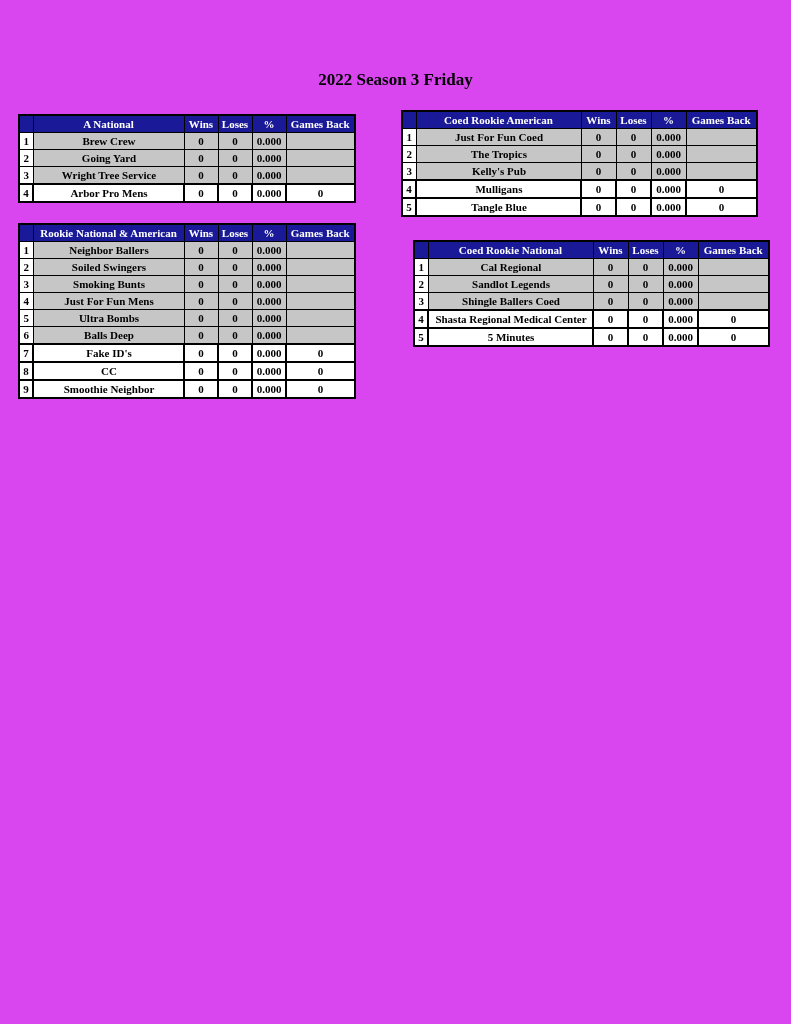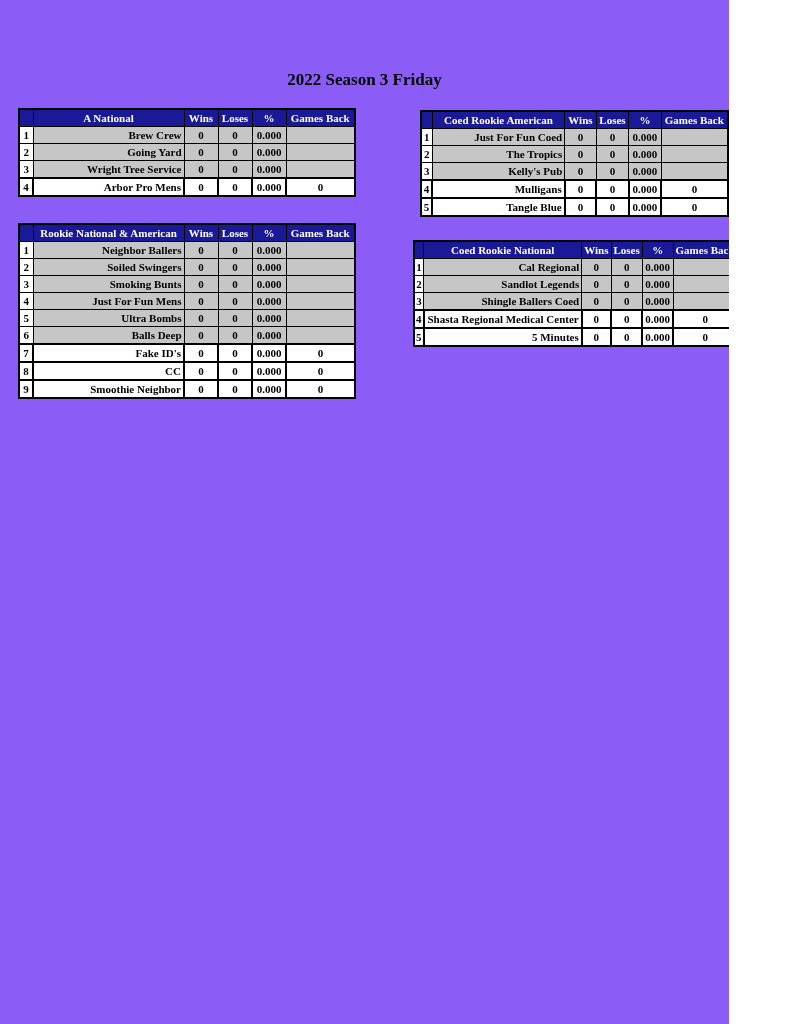--- a/index.html
+++ b/index.html
@@ -2,23 +2,23 @@
 <html style="--header-bg: #1a1a99; --header-text: #ffffff; --row-bg: #c6c6c6; --highlight-bg: #ffffff; --num-bg: #ffffff; --border: #000000;"><head>
 <meta charset="utf-8">
 <style>
   html, body {
     margin: 0;
     padding: 0;
     background: #ffffff;
   }
   .page {
     position: relative;
-    width: 729px;
+    width: 791px;
     height: 1024px;
-    background: #8b5cf6;
+    background: #d946ef;
     font-family: "Liberation Serif", serif;
     overflow: hidden;
   }
   .title {
     position: absolute;
     top: 70px;
     left: 0;
     width: 100%;
     margin: 0;
     text-align: center;
@@ -56,35 +56,35 @@
   table.standings td {
     background: var(--row-bg, #c6c6c6);
     text-align: center;
   }
   table.standings td.num {
     background: var(--num-bg, #ffffff);
     text-align: center;
     padding: 1px 1px;
   }
   table.standings td.team {
-    text-align: right;
+    text-align: center;
     padding-left: 3px;
   }
   table.standings tr.hl td {
     background: var(--highlight-bg, #ffffff);
     border-width: 2px;
   }
 </style>
 </head>
 <body>
 
 <div class="page">
   <h1 class="title">2022 Season 3 Friday</h1>
   <div id="tables-root">
-      <table class="standings" style="left: 18px; top: 108px;">
+      <table class="standings" style="left: 18px; top: 114px;">
         <colgroup>
           <col style="width: 14px;">
           <col style="width: 151px;">
           <col style="width: 34px;">
           <col style="width: 34px;">
           <col style="width: 34px;">
           <col style="width: 69px;">
         </colgroup>
         <thead>
           <tr>
@@ -124,21 +124,21 @@
           <tr class="hl">
             <td class="num">4</td>
             <td class="team">Arbor Pro Mens</td>
             <td>0</td>
             <td>0</td>
             <td>0.000</td>
             <td>0</td>
           </tr>
         </tbody>
       </table>
-      <table class="standings" style="left: 420px; top: 110px;">
+      <table class="standings" style="left: 401px; top: 110px;">
         <colgroup>
           <col style="width: 14px;">
           <col style="width: 165px;">
           <col style="width: 35px;">
           <col style="width: 35px;">
           <col style="width: 35px;">
           <col style="width: 71px;">
         </colgroup>
         <thead>
           <tr>

